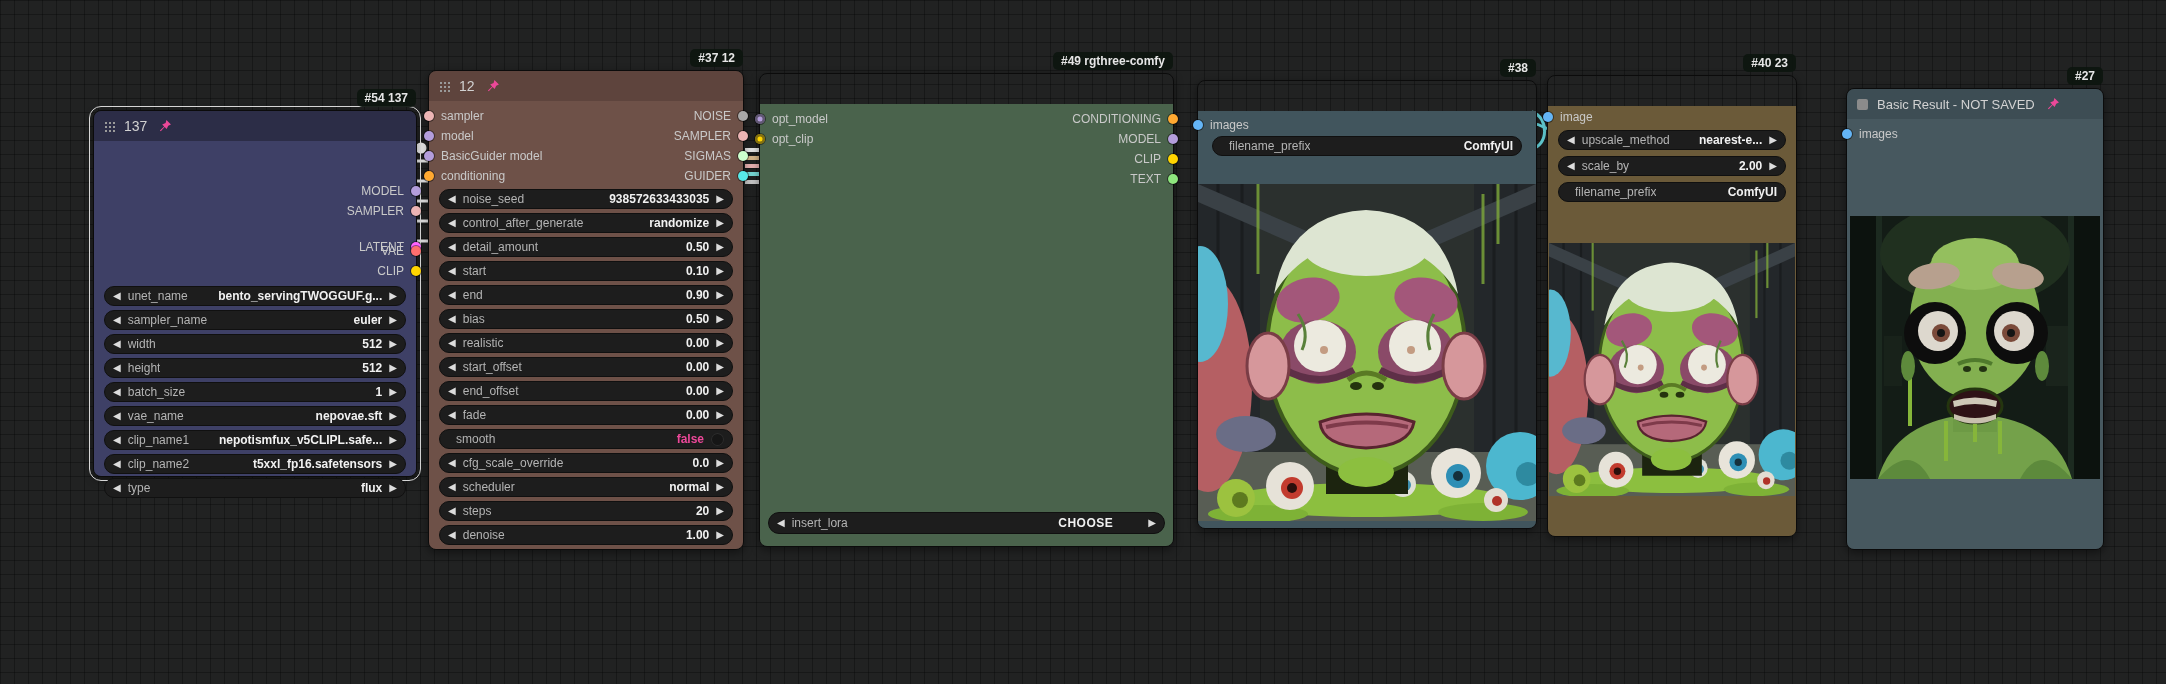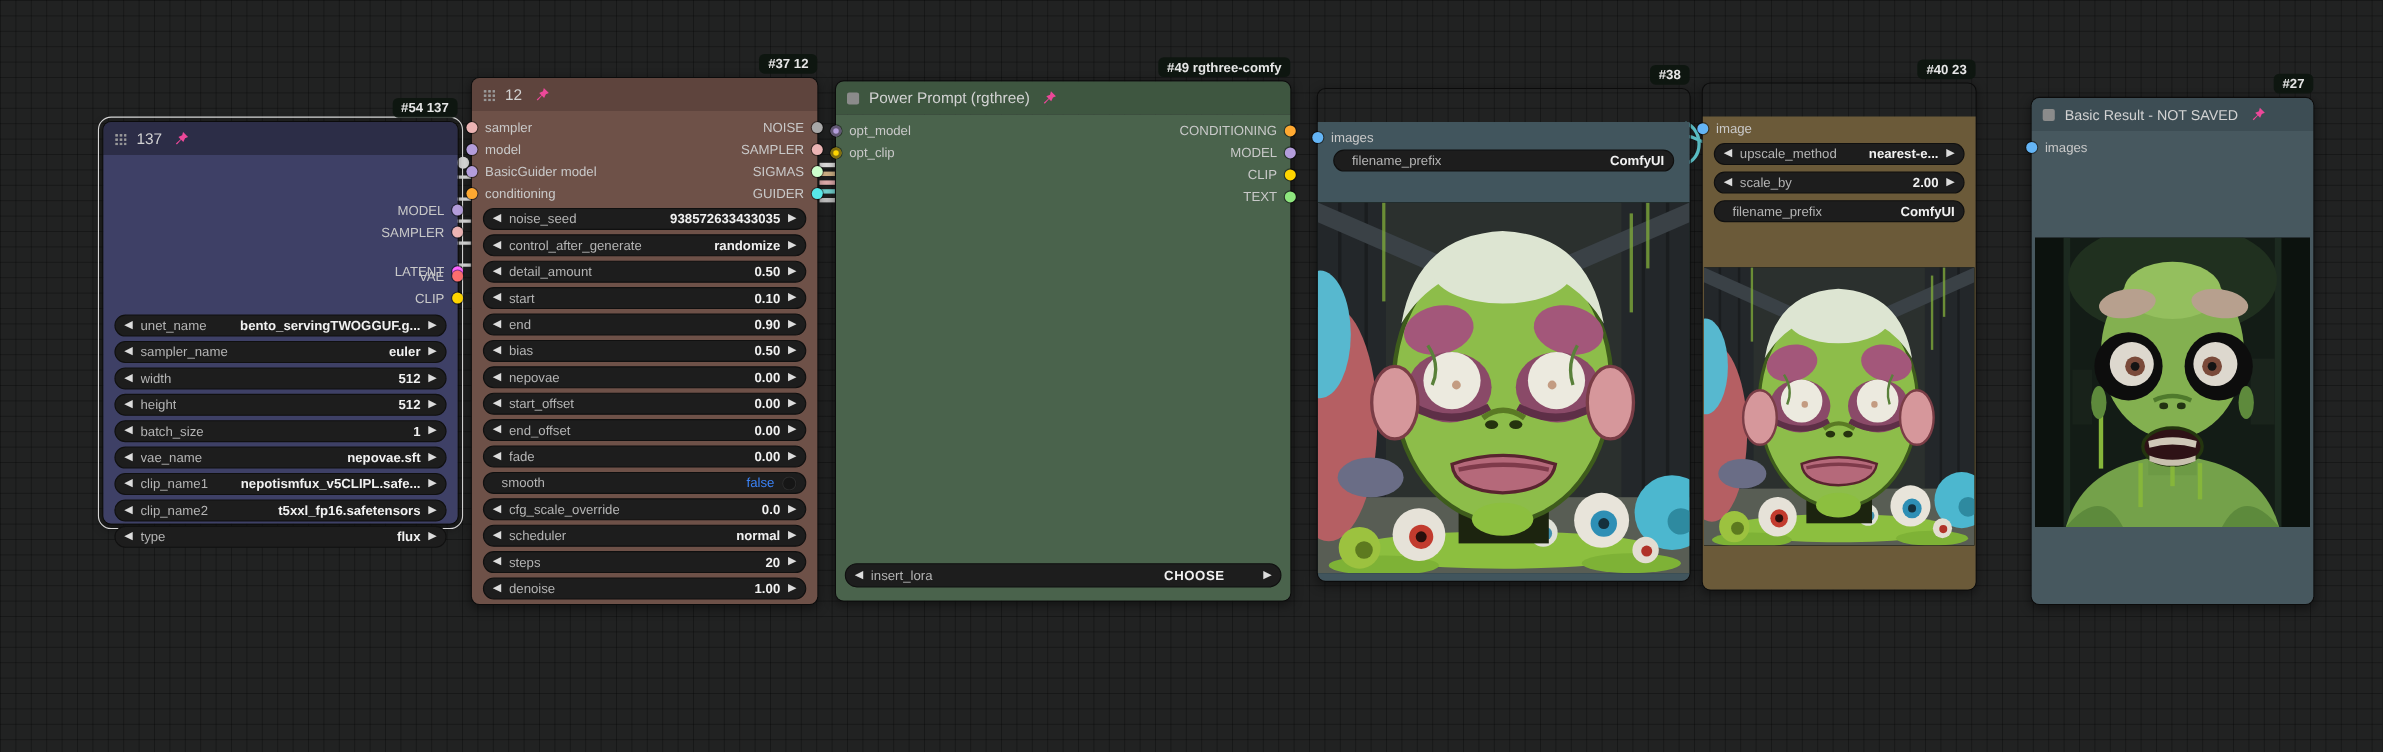--- a/index.html
+++ b/index.html
@@ -257,21 +257,21 @@
         </div>
       <div class="w" style="top:208px">
           <span class="arr">◀</span>
           <span class="wl">bias</span>
           <span class="sp"></span>
           <span class="wv">0.50</span>
           <span class="arr">▶</span>
         </div>
       <div class="w" style="top:232px">
           <span class="arr">◀</span>
-          <span class="wl">nepovae</span>
+          <span class="wl">realistic</span>
           <span class="sp"></span>
           <span class="wv">0.00</span>
           <span class="arr">▶</span>
         </div>
       <div class="w" style="top:256px">
           <span class="arr">◀</span>
           <span class="wl">start_offset</span>
           <span class="sp"></span>
           <span class="wv">0.00</span>
           <span class="arr">▶</span>
@@ -286,21 +286,21 @@
       <div class="w" style="top:304px">
           <span class="arr">◀</span>
           <span class="wl">fade</span>
           <span class="sp"></span>
           <span class="wv">0.00</span>
           <span class="arr">▶</span>
         </div>
       <div class="w" style="top:328px">
           <span class="wl" style="margin-left:8px">smooth</span>
           <span class="sp"></span>
-          <span class="wv" style="font-weight:400;color:#3b82f6">false</span>
+          <span class="wv" style="font-weight:700;color:#ec4899">false</span>
           <span class="tog"></span>
         </div>
       <div class="w" style="top:352px">
           <span class="arr">◀</span>
           <span class="wl">cfg_scale_override</span>
           <span class="sp"></span>
           <span class="wv">0.0</span>
           <span class="arr">▶</span>
         </div>
       <div class="w" style="top:376px">
@@ -322,27 +322,20 @@
           <span class="wl">denoise</span>
           <span class="sp"></span>
           <span class="wv">1.00</span>
           <span class="arr">▶</span>
         </div>
     </div>
   </div>
 
   <div class="node n3" style="left:759px;top:73px;width:413px;height:472px;">
     <div class="badge">#49 rgthree-comfy</div>
-    <div class="hd">
-      <span class="sqicon"></span>
-      <span>Power Prompt (rgthree)</span>
-      <svg class="pin" viewBox="0 0 16 16">
-          <path d="M9.6 1.2l5.2 5.2-3.1 1.2-1.8 3.9-2.3-2.3-4.4 4.9-1-1 4.9-4.4-2.3-2.3 3.9-1.8z" fill="#ec4899"></path>
-        </svg>
-    </div>
     <div class="body">
       <div class="prow in" style="top:5px">
           <span class="dot c-model ring"></span>
           <span>opt_model</span>
         </div>
       <div class="prow in" style="top:25px">
           <span class="dot c-clip ring"></span>
           <span>opt_clip</span>
         </div>
       <div class="prow out" style="top:5px">

